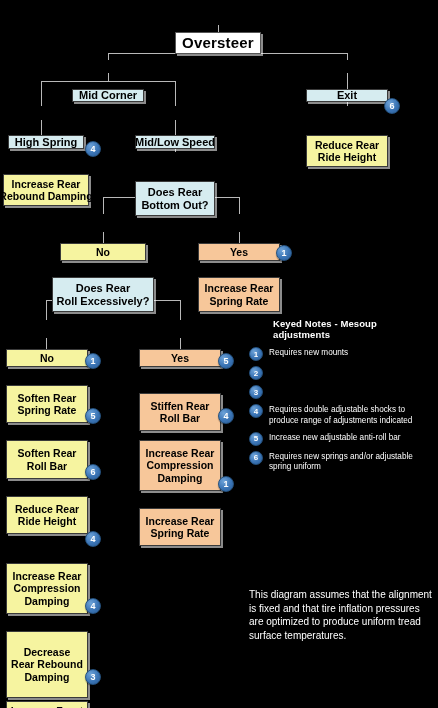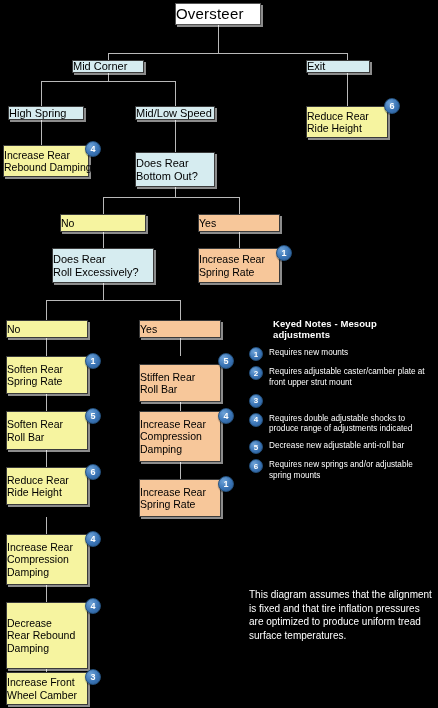--- a/index.html
+++ b/index.html
@@ -14,27 +14,28 @@
     overflow: hidden;
   }
 
   
   .node {
     position: absolute;
     border: 1px solid #3a3a3a;
     box-shadow: 2px 2px 0 rgba(255,255,255,0.55);
     display: flex;
     flex-direction: column;
-    align-items: flex-start;
+    align-items: center;
     justify-content: center;
     text-align: center;
     color: #000000;
-    font-weight: normal;
+    font-weight: bold;
     line-height: 1.18;
     z-index: 3;
+    margin-top: 29px;
   }
   .node .ln { display: block; white-space: nowrap; }
 
   .n-title {
     background: #ffffff;
     border: 1px solid #555;
     font-size: 15px;
     letter-spacing: .2px;
   }
   .n-blue  { background: #d6ecf0; font-size: 11px; }
@@ -157,21 +158,21 @@
 <div class="lnk v" style="left:180px; top:462px; height:17px;"></div>
 
 <div class="node n-title" style="left:175px; top:3px; width:86px; height:22px;">
   <span class="ln">Oversteer</span>
 </div>
 
 <div class="node n-blue" style="left:72px; top:60px; width:72px; height:13px;">
   <span class="ln">Mid Corner</span>
 </div>
 
-<div class="node n-blue" style="left:306px; top:60px; width:64px; height:13px;">
+<div class="node n-blue" style="left:306px; top:60px; width:82px; height:13px;">
   <span class="ln">Exit</span>
 </div>
 
 <div class="node n-blue" style="left:8px; top:106px; width:76px; height:14px;">
   <span class="ln">High Spring</span>
 </div>
 
 <div class="node n-blue" style="left:135px; top:106px; width:80px; height:14px;">
   <span class="ln">Mid/Low Speed</span>
 </div>
@@ -279,34 +280,33 @@
 
 <div id="legend">
   <div class="legend-title">Keyed Notes - Mesoup adjustments</div>
 
   <div class="legend-row">
     <span class="legend-bullet">1</span>
     <span class="legend-text">Requires new mounts</span>
   </div>
   <div class="legend-row">
     <span class="legend-bullet">2</span>
-    <span class="legend-text">Requires adjustable caster/camber plate at front upper strut mount</span>
   </div>
   <div class="legend-row">
     <span class="legend-bullet">3</span>
   </div>
   <div class="legend-row">
     <span class="legend-bullet">4</span>
     <span class="legend-text">Requires double adjustable shocks to produce range of adjustments indicated</span>
   </div>
   <div class="legend-row">
     <span class="legend-bullet">5</span>
-    <span class="legend-text">Decrease new adjustable anti-roll bar</span>
+    <span class="legend-text">Increase new adjustable anti-roll bar</span>
   </div>
   <div class="legend-row">
     <span class="legend-bullet">6</span>
-    <span class="legend-text">Requires new springs and/or adjustable spring mounts</span>
+    <span class="legend-text">Requires new springs and/or adjustable spring uniform</span>
   </div>
 </div>
 
 <div id="notefoot">
   <div class="nf-body">This diagram assumes that the alignment is fixed and that tire inflation pressures are optimized to produce uniform tread surface temperatures.</div>
 </div>
 
 </body></html>

